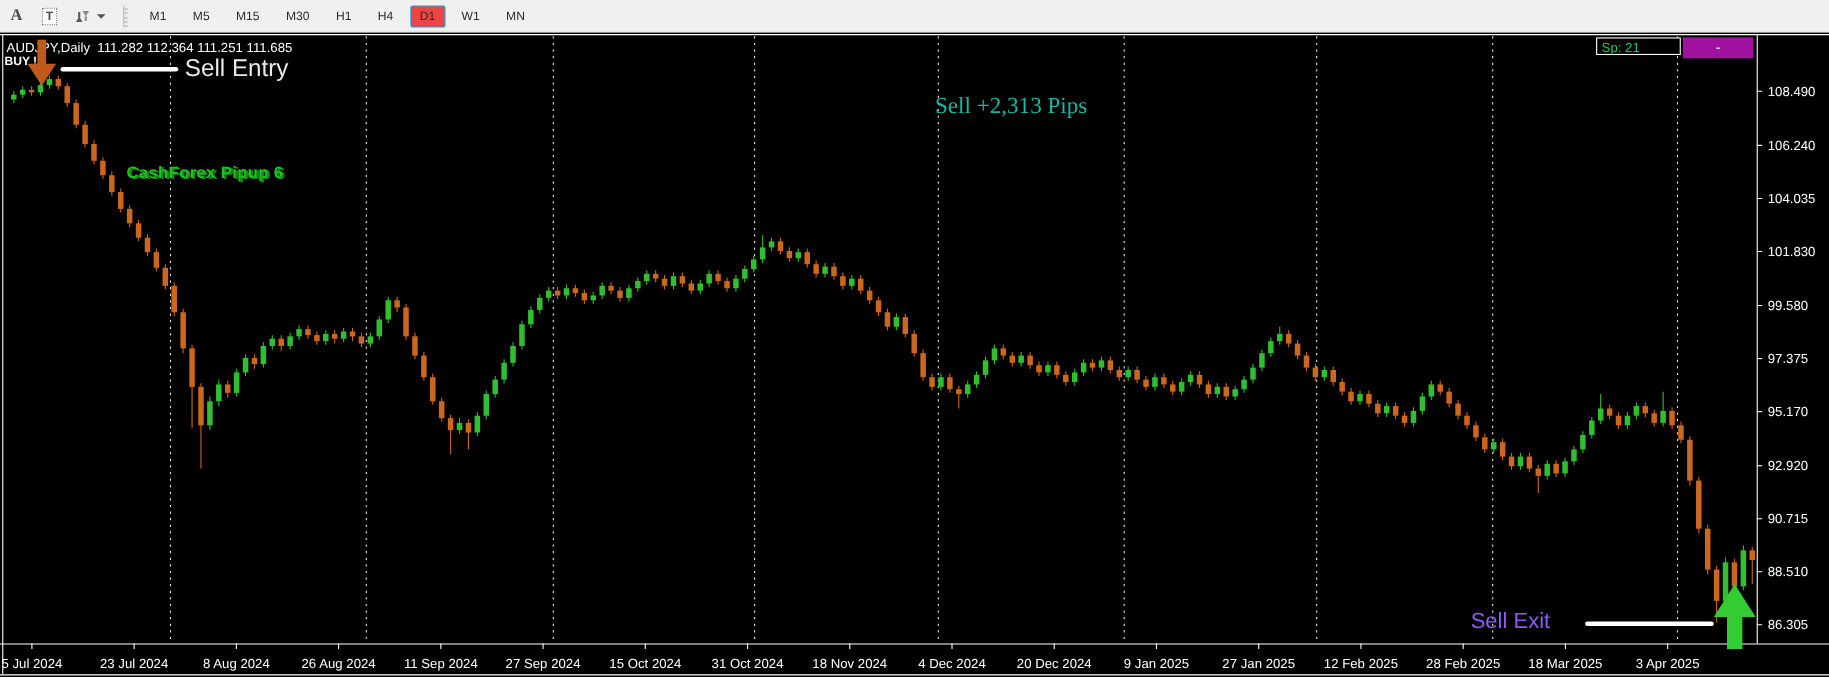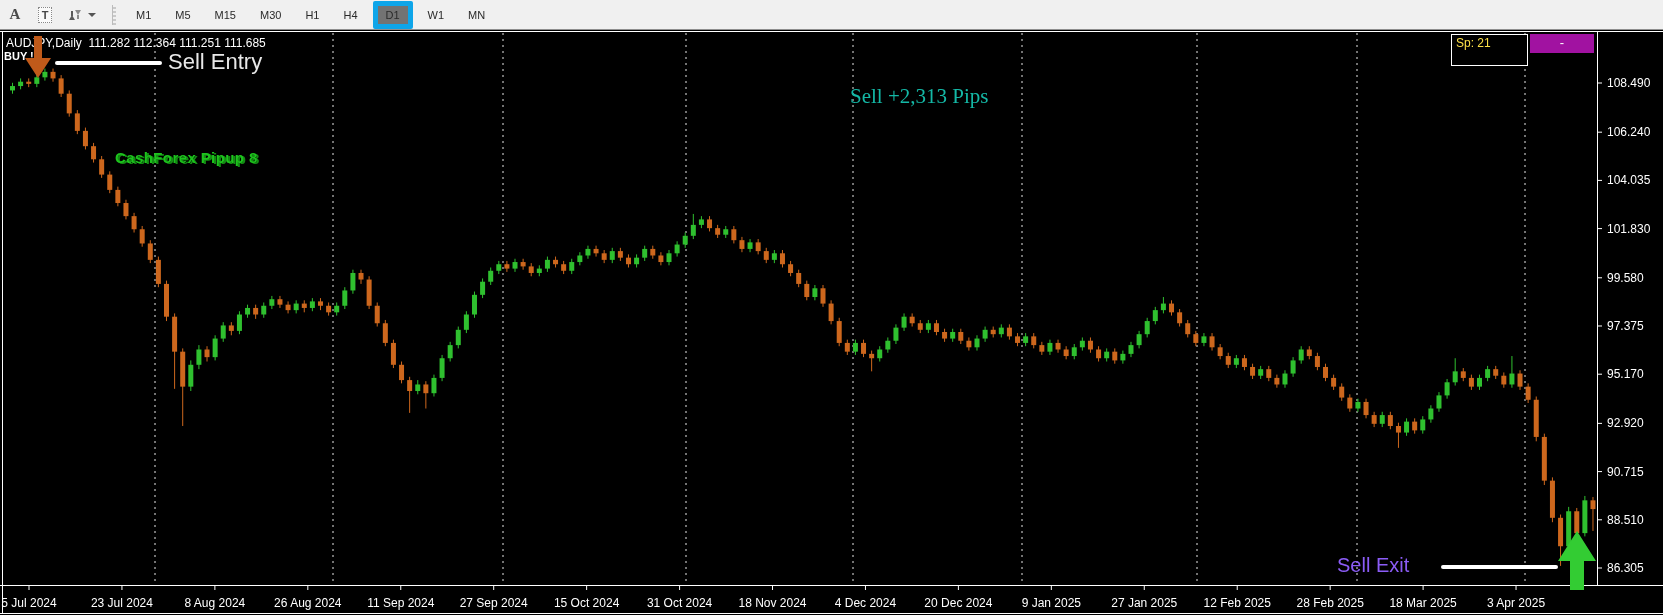--- a/index.html
+++ b/index.html
@@ -13,41 +13,41 @@
         margin:0 2px;border-radius:2px;cursor:pointer;}
   .icoA{font-size:15px;font-weight:bold;color:#4a4a4a;font-family:"Liberation Serif",serif;}
   .icoT{font-size:11px;font-weight:bold;color:#4a4a4a;border:1px dotted #888;padding:1px 3px;background:#fafafa;}
   .caret{width:0;height:0;border-left:4px solid transparent;border-right:4px solid transparent;
          border-top:4px solid #555;margin-left:4px;}
   .handle{width:7px;height:20px;margin:0 8px 0 14px;border-left:1px solid #bbb;
           background:repeating-linear-gradient(#f0f0f0 0 2px,#c9c9c9 2px 4px);width:3px;}
   .tfbar{display:flex;align-items:center;text-align:center;}
   .tf-btn{font-size:11px;color:#2a2a2a;padding:3px 8px;margin:0 3px;border:1px solid transparent;
           border-radius:2px;cursor:pointer;}
-  .tf-btn.active{border:5px solid #0ea5e9;background:#737373;}
+  .tf-btn.active{border:1px solid #0ea5e9;background:#ef4444;}
 
   
   .chart-wrap{position:absolute;left:0;top:30px;width:1663px;height:585px;background:#000;}
   #chart-svg{position:absolute;left:0;top:0;}
 
   .ov{position:absolute;z-index:5;}
   #info-line{left:6px;top:6px;color:#fff;font-size:12px;white-space:pre;}
   #buy-label{left:4px;top:20px;color:#fff;font-size:11px;font-weight:bold;z-index:4;}
   #entry-line{left:55px;top:31px;width:107px;height:4px;background:#fff;border-radius:2px;}
   #sell-entry{left:168px;top:19px;font-size:22px;color:#e8e8e8;text-align:right;}
   #watermark{left:115px;top:119px;font-size:15px;font-weight:bold;color:#1dc41d;
              letter-spacing:.4px;text-shadow:2px 1px 0 rgba(24,165,24,.85);}
   #pips-label{left:850px;top:54px;font-size:21px;color:#14b8a6;font-family:Liberation Serif, serif;}
   #trend-label{left:850px;top:103px;font-size:21px;color:#f5f5f5;}
   #sell-exit{left:1337px;top:524px;font-size:20px;color:#8b5cf6;}
   #exit-line{left:1441px;top:535px;width:117px;height:4px;background:#fff;border-radius:2px;}
   #arrow-down{left:25px;top:6px;z-index:6;}
   #arrow-up{left:1555px;top:498px;z-index:6;}
-  #spread-box{left:1451px;top:4px;width:77px;height:32px;border:1px solid #fff;background:#000;
-              color:#fde047;font-size:12px;line-height:17px;padding-left:4px;box-sizing:border-box;}
+  #spread-box{left:1451px;top:4px;width:77px;height:16px;border:1px solid #fff;background:#000;
+              color:#22c55e;font-size:12px;line-height:17px;padding-left:4px;box-sizing:border-box;}
   #collapse-box{left:1530px;top:4px;width:64px;height:19px;background:#a112a1;color:#fff;
                 font-size:13px;line-height:17px;text-align:center;cursor:pointer;}
 </style>
 </head>
 <body>
 
 <div class="app">
 
   <div class="toolbar">
     <div class="tbtn">
@@ -543,21 +543,21 @@
         <line x1="1584.8700000000001" y1="465.95429" x2="1584.8700000000001" y2="506.3971399999999" stroke="#2fc02f" stroke-width="1"></line>
         <rect x="1582.3700000000001" y="470.32648999999975" width="5" height="32.79150000000004" fill="#2fc02f"></rect>
         <line x1="1592.9750000000001" y1="467.04733999999996" x2="1592.9750000000001" y2="500.9318899999999" stroke="#cd671d" stroke-width="1"></line>
         <rect x="1590.4750000000001" y="470.32648999999975" width="5" height="8.744400000000155" fill="#cd671d"></rect>
       </svg>
 
     <div class="ov" id="info-line">AUDJPY,Daily  111.282 112.364 111.251 111.685</div>
     <div class="ov" id="buy-label">BUY !!</div>
     <div class="ov" id="entry-line"></div>
     <div class="ov" id="sell-entry">Sell Entry</div>
-    <div class="ov" id="watermark">CashForex Pipup 8</div>
+    <div class="ov" id="watermark">CashForex Pipup 6</div>
     <div class="ov" id="pips-label">Sell +2,313 Pips</div>
     <div class="ov" id="sell-exit">Sell Exit</div>
     <div class="ov" id="exit-line"></div>
 
     <svg class="ov" id="arrow-down" width="26" height="44">
       <polygon points="9,0 17,0 17,22 26,22 13,42 0,22 9,22" fill="#c05a1a"></polygon>
     </svg>
     <svg class="ov" id="arrow-up" width="44" height="64">
       <polygon points="22,3 41,33 29,33 29,62 15,62 15,33 3,33" fill="#33cc33"></polygon>
     </svg>

